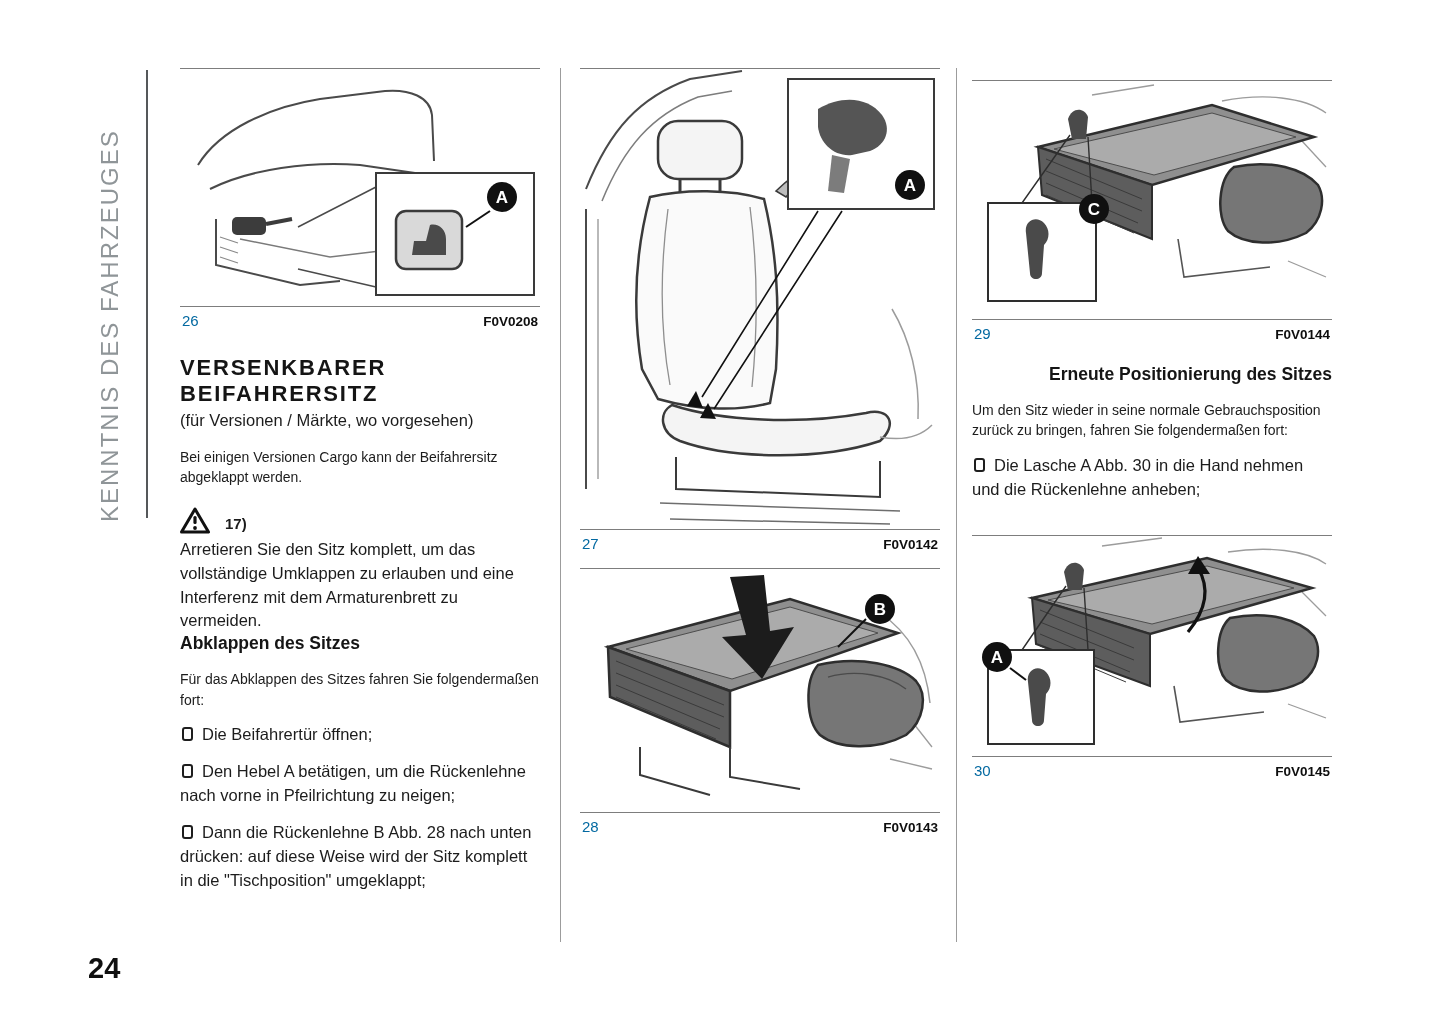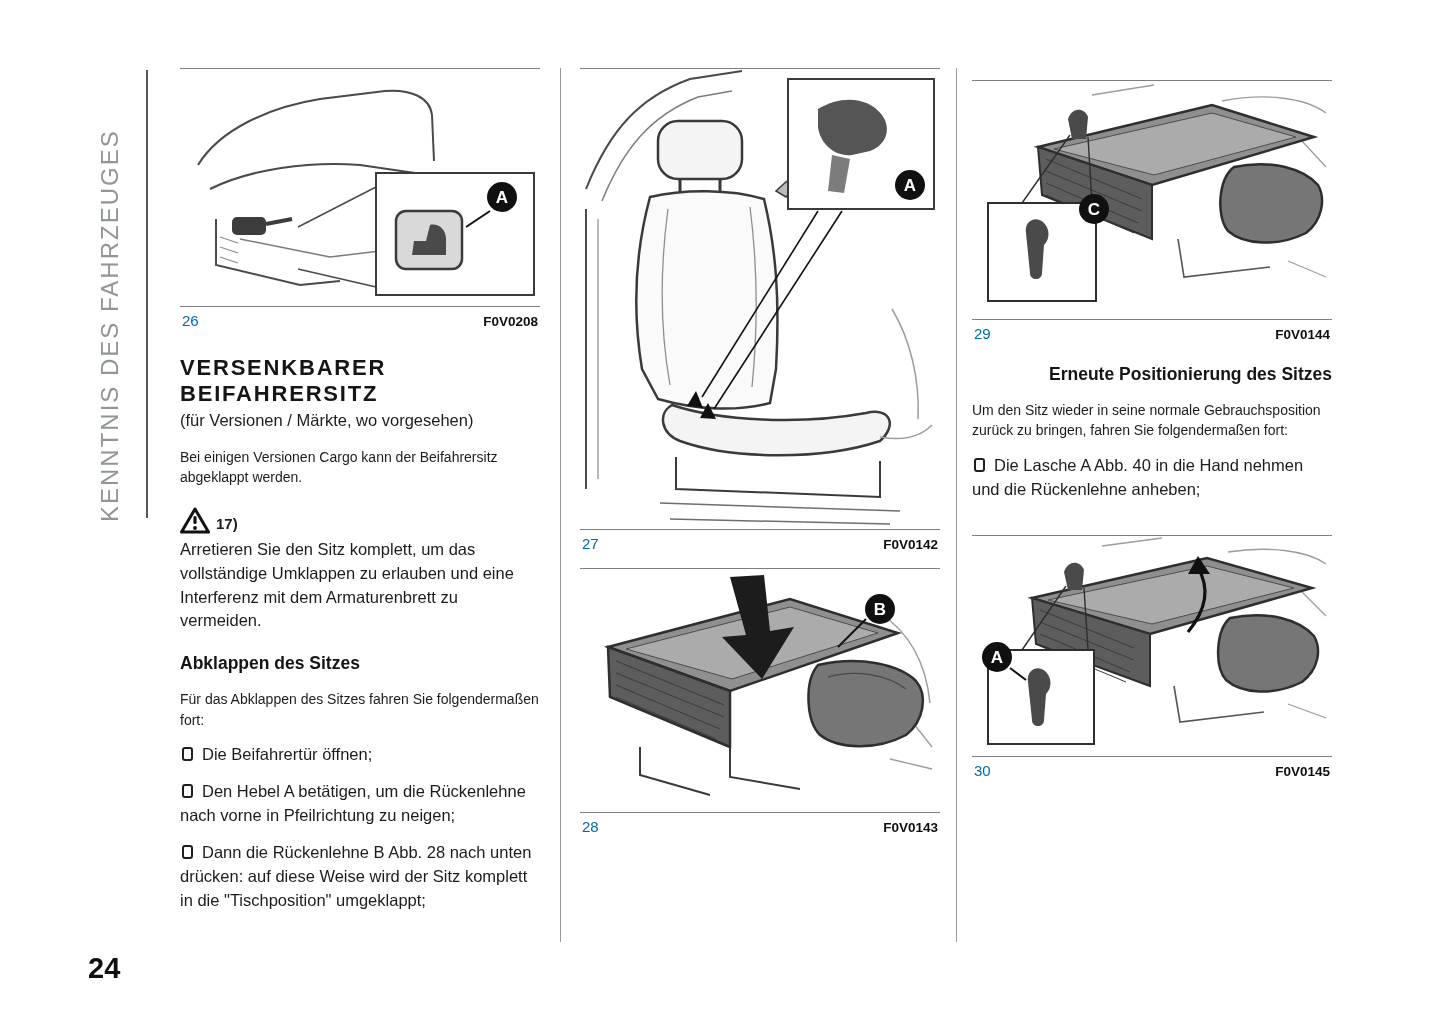--- a/index.html
+++ b/index.html
@@ -30,28 +30,28 @@
   .fig-frame { border-top:1px solid #7d7d7d; border-bottom:1px solid #7d7d7d; background:#fff; }
   .fig-frame svg { display:block; width:100%; }
   .fig-caption { display:flex; justify-content:space-between; align-items:baseline; padding:5px 2px 0 2px; height:28px; }
   .fig-num { font-size:15px; color:#0369a1; }
   .fig-code { font-size:13.5px; font-weight:bold; color:#0e0e0e; }
 
   
   .heading { font-size:22px; font-weight:bold; letter-spacing:1.8px; line-height:1.16; margin-top:20px; color:#151515; }
   .subtitle { font-size:16.5px; margin-top:3px; line-height:1.4; }
   .body-p { font-size:14px; line-height:1.45; margin-top:15px; }
-  .subheading { font-size:17.5px; font-weight:bold; margin-top:20px; color:#151515; }
+  .subheading { font-size:17.5px; font-weight:bold; color:#151515; }
   .bullet { font-size:16.5px; line-height:1.45; margin-top:13px; }
   .bullet-marker {
     display:inline-block; width:11px; height:14px; border:2px solid #1e1e1e;
     border-radius:3px; margin-right:9px; margin-left:2px; vertical-align:-1px;
   }
   .warning-row { display:flex; align-items:flex-end; margin-top:16px; height:30px; }
-  .warning-ref { font-size:15px; font-weight:bold; margin-left:6px; margin-bottom:2px; }
+  .warning-ref { font-size:15px; font-weight:bold; margin-left:15px; margin-bottom:2px; }
   .warning-text { font-size:16.5px; line-height:1.45; margin-top:4px; }
 
   .callout-circle { fill:#101010; }
   .callout-letter { fill:#ffffff; font-family:"Liberation Sans", sans-serif; font-weight:bold; font-size:17px; }
 </style>
 </head>
 <body>
 
 <div class="page">
 
@@ -217,21 +217,21 @@
       </div>
       <div class="fig-caption">
         <span class="fig-num">29</span>
         <span class="fig-code">F0V0144</span>
       </div>
     </div>
 
     <div class="subheading" style="margin-top:16px;text-align:right;">Erneute Positionierung des Sitzes</div>
     <p class="body-p">Um den Sitz wieder in seine normale Gebrauchsposition zurück zu bringen, fahren Sie folgendermaßen fort:</p>
 
-    <p class="bullet"><span class="bullet-marker"></span><span>Die Lasche A Abb. 40 in die Hand nehmen und die Rückenlehne anheben;</span></p>
+    <p class="bullet"><span class="bullet-marker"></span><span>Die Lasche A Abb. 30 in die Hand nehmen und die Rückenlehne anheben;</span></p>
 
     <div class="figure" style="margin-top:34px;">
       <div class="fig-frame">
         <svg viewBox="0 0 360 220" height="220">
           <path d="M130,10 L190,2 M256,16 C296,10 334,14 354,28" fill="none" stroke="#9c9c9c" stroke-width="1.3"></path>
           <path d="M330,56 L354,80 M316,168 L354,182" stroke="#9c9c9c" stroke-width="1.3"></path>
 
           <path d="M60,62 L235,22 L340,52 L178,98 Z" fill="#8f8f8f" stroke="#2e2e2e" stroke-width="2.5"></path>
           <path d="M76,64 L235,30 L322,52 L180,88 Z" fill="#ababab" stroke="#4d4d4d" stroke-width="1"></path>
 

